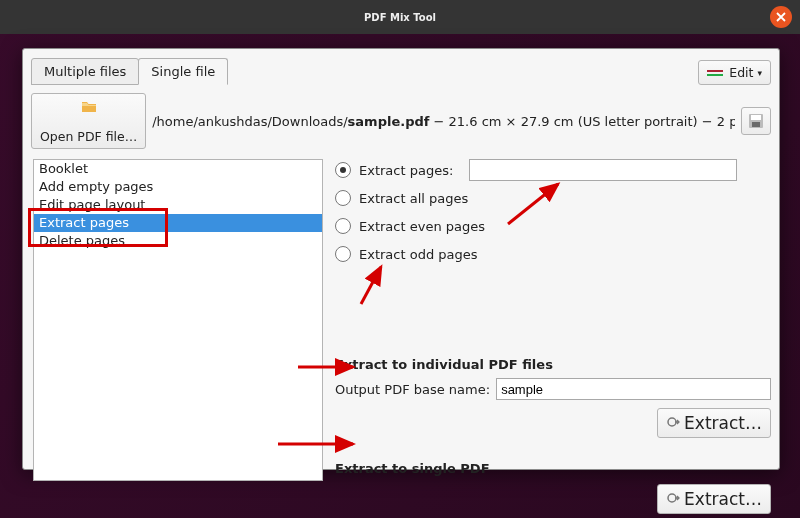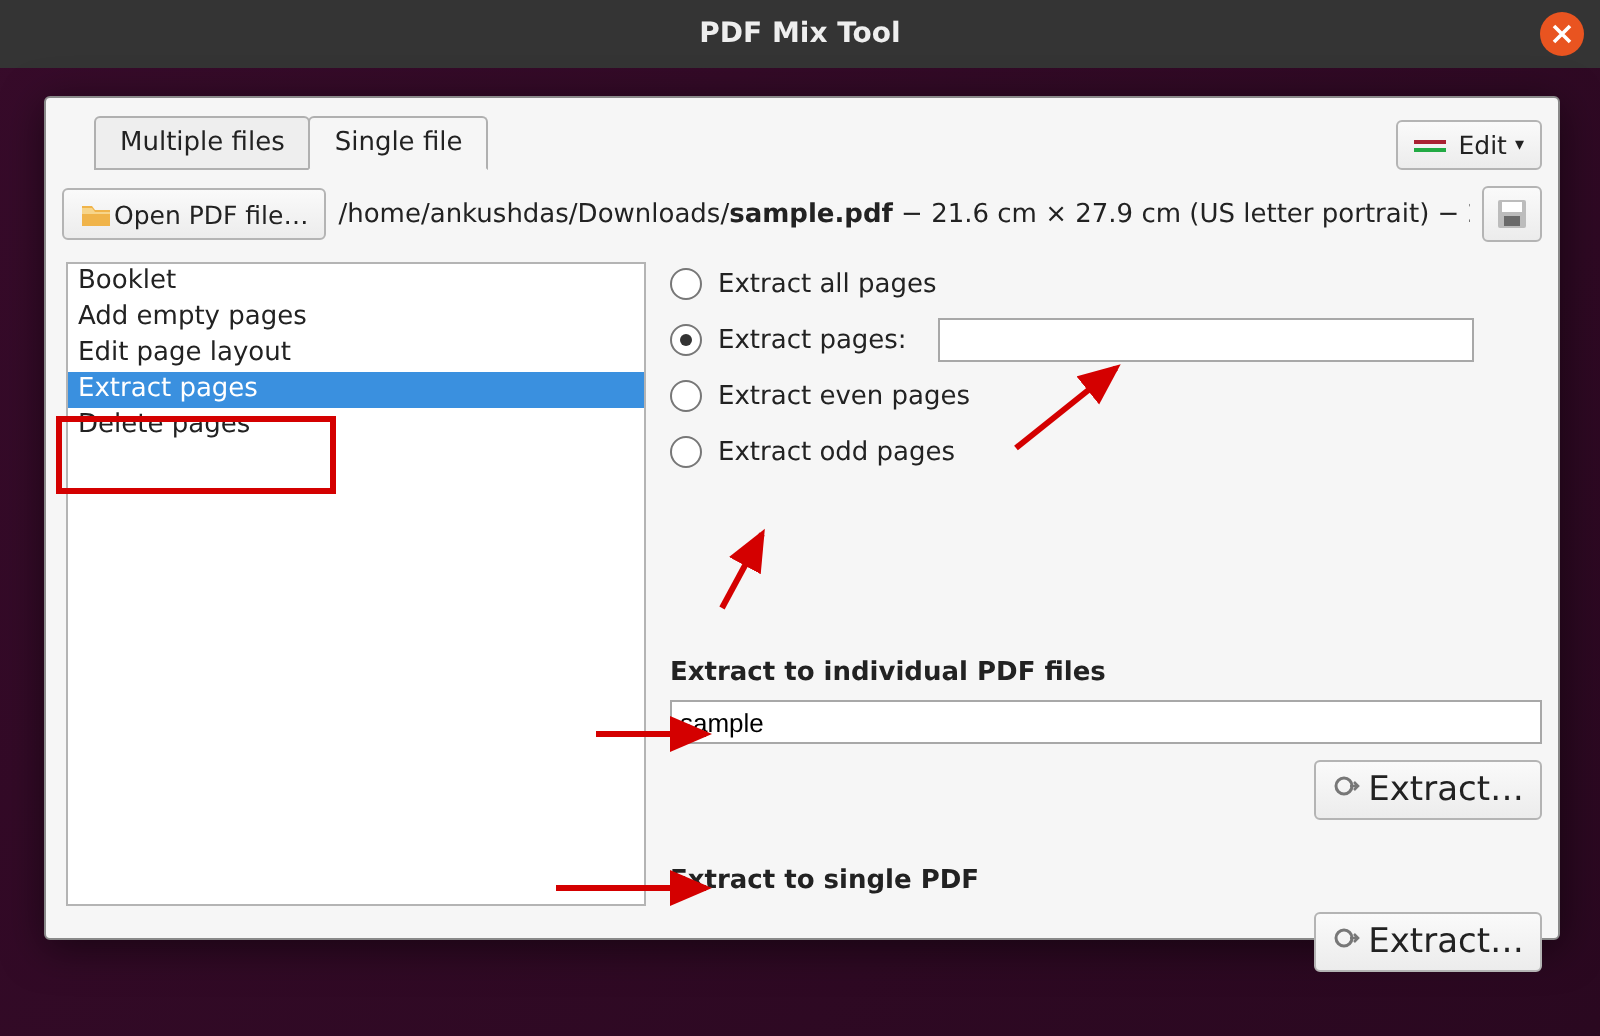--- a/index.html
+++ b/index.html
@@ -1,31 +1,31 @@
 <!DOCTYPE html>
 <html><head>
 <meta charset="utf-8">
 <style>
 html,body{margin:0;padding:0;font-family:"DejaVu Sans","Liberation Sans",sans-serif;font-size:13px;color:#222;background:#2a0a1e;}
 .desktop{width:800px;height:518px;position:relative;background:linear-gradient(135deg,#370b2a 0%,#2a0820 100%);overflow:hidden;}
 .titlebar{height:34px;background:#343434;color:#eee;display:flex;align-items:center;justify-content:center;position:relative;}
-.titlebar .title{font-weight:bold;font-size:14px;}
+.titlebar .title{font-weight:bold;font-size:10px;}
 .titlebar .close{position:absolute;right:8px;top:6px;width:22px;height:22px;border-radius:50%;background:#E95420;color:#fff;display:flex;align-items:center;justify-content:center;font-size:12px;font-weight:bold;}
 .window{position:absolute;left:22px;top:48px;width:756px;height:420px;background:#f6f6f6;border:1px solid #8a8a8a;border-radius:3px;box-shadow:0 4px 20px rgba(0,0,0,.5);}
-.toprow{display:flex;align-items:flex-end;justify-content:space-between;padding:8px 8px 0 8px;height:36px;box-sizing:border-box;margin-left:16px;}
+.toprow{display:flex;align-items:flex-end;justify-content:space-between;padding:8px 8px 0 8px;height:36px;box-sizing:border-box;}
 .tabs{display:flex;gap:0;border-bottom:1px solid #b0b0b0;}
 .tab{padding:5px 12px;border:1px solid #b0b0b0;background:#eeeeee;border-top-left-radius:3px;border-top-right-radius:3px;position:relative;top:1px;margin-right:-1px;}
 .tab.active{background:#f6f6f6;border-bottom-color:#f6f6f6;}
 .menu-btn{border:1px solid #b4b4b4;background:linear-gradient(#fafafa,#ececec);padding:4px 8px;border-radius:3px;display:flex;align-items:center;gap:4px;font-size:12.5px;}
 .menu-btn .tri{font-size:9px;}
 .menu-btn .ic{width:18px;height:14px;display:inline-block;position:relative;}
 .menu-btn .ic::before{content:"";position:absolute;left:0;top:4px;width:16px;height:2px;background:#a23;}
 .menu-btn .ic::after{content:"";position:absolute;left:0;top:8px;width:16px;height:2px;background:#2a4;}
 .filebar{margin:8px 8px 0 8px;display:flex;align-items:center;gap:6px;}
-.open-btn{border:1px solid #b4b4b4;background:linear-gradient(#fafafa,#ececec);padding:4px 8px;border-radius:3px;display:flex;align-items:center;gap:1px;font-size:12.5px;}
+.open-btn{border:1px solid #b4b4b4;background:linear-gradient(#fafafa,#ececec);padding:4px 8px;border-radius:3px;display:flex;align-items:center;gap:15px;font-size:12.5px;flex-direction:column;}
 .open-btn .fi{width:16px;height:16px;display:inline-block;}
 .open-btn .fi svg{display:block;}
 .path{flex:1;font-size:13px;white-space:nowrap;overflow:hidden;}
 .save-btn{width:28px;height:26px;border:1px solid #b4b4b4;background:linear-gradient(#fafafa,#ececec);border-radius:3px;display:flex;align-items:center;justify-content:center;}
 .save-btn svg{display:block;}
 .body{display:flex;margin:10px 8px 8px 10px;gap:12px;height:340px;}
 .ops{width:288px;height:320px;border:1px solid #b4b4b4;background:#fff;overflow:hidden;position:relative;}
 .op-item{padding:1px 5px;font-size:13px;line-height:16px;}
 .op-item.sel{background:#3a90df;color:#fff;}
 .red-box{position:absolute;border:3px solid #d40000;pointer-events:none;z-index:5;}
@@ -100,41 +100,42 @@
         <div class="op-item">Booklet</div>
         <div class="op-item">Add empty pages</div>
         <div class="op-item">Edit page layout</div>
         <div class="op-item sel">Extract pages</div>
         <div class="op-item">Delete pages</div>
       </div>
 
       <div class="panel">
 
         <div class="radio-row">
-          <span class="radio"></span>
-          <span>Extract all pages</span>
-        </div>
-        <div class="radio-row">
           <span class="radio sel"></span>
           <span>Extract pages:</span>
           <input class="text-input pages-input" value="" style="">
         </div>
         <div class="radio-row">
           <span class="radio"></span>
+          <span>Extract all pages</span>
+        </div>
+        <div class="radio-row">
+          <span class="radio"></span>
           <span>Extract even pages</span>
         </div>
         <div class="radio-row">
           <span class="radio"></span>
           <span>Extract odd pages</span>
         </div>
 
         <div style="height:72px"></div>
 
         <div class="section-title">Extract to individual PDF files</div>
         <div class="row-output">
+          <span>Output PDF base name:</span>
           <input class="text-input" value="sample" style="">
         </div>
         <div class="extract-row">
           <div class="extract-btn">
             <span><svg width="14" height="14" viewBox="0 0 14 14">
                   <circle cx="6" cy="7" r="4" fill="none" stroke="#777" stroke-width="1.5"></circle>
                   <path d="M9 7 h4 M11 5 l2 2 -2 2" fill="none" stroke="#777" stroke-width="1.3"></path>
                 </svg></span>
             <span>Extract…</span>
           </div>

